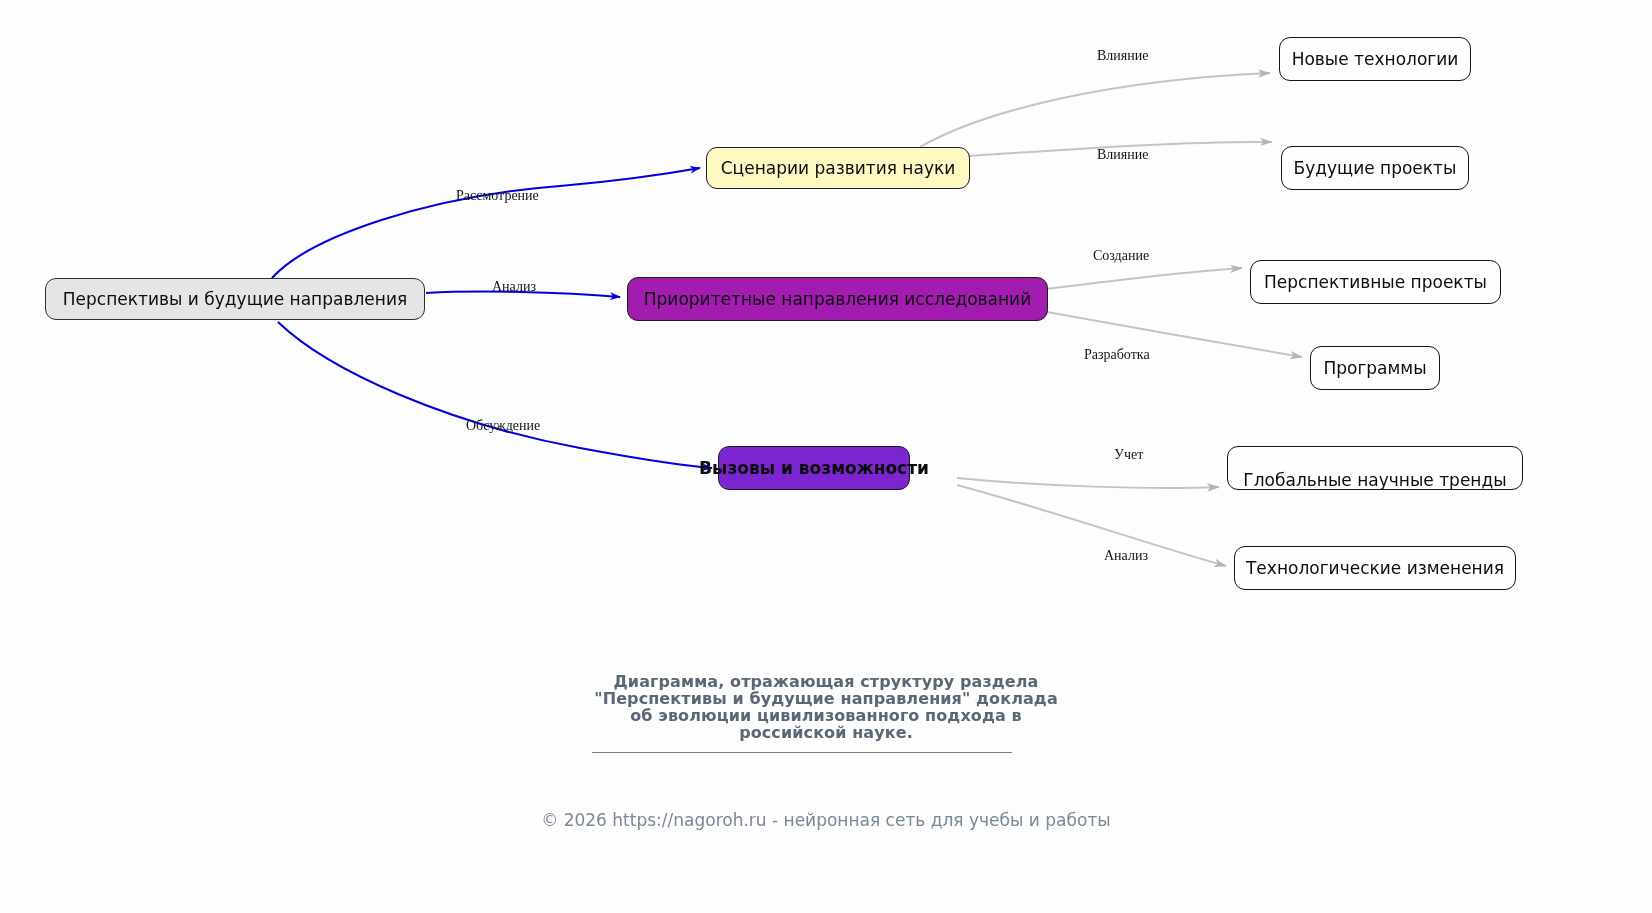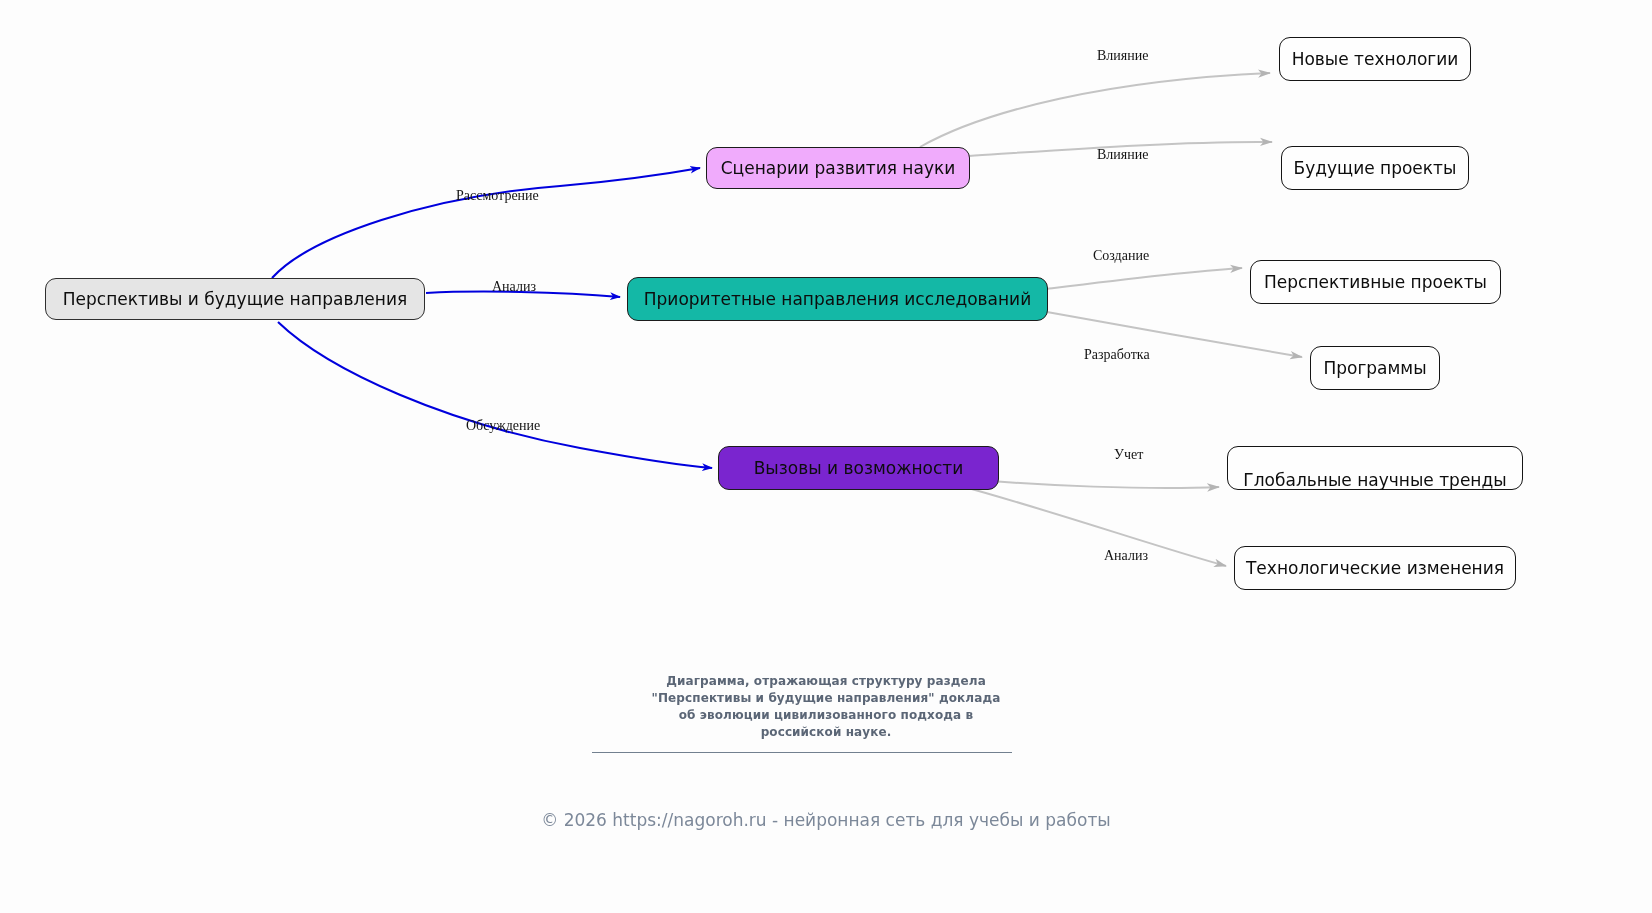--- a/index.html
+++ b/index.html
@@ -36,25 +36,25 @@
     color: #0d0d0d;
     white-space: nowrap;
     z-index: 5;
   }
   .node.root {
     background: #e5e5e5;
     border-color: #2f2f2f;
     border-width: 1.8px;
   }
   .node.branch {
-    background: #f0abfc;
+    background: #fef9c3;
     border-color: #1c1c1c;
   }
   .node.branch-mid {
-    background: #14b8a6;
+    background: #a21caf;
   }
   .node.branch-low {
     background: #7a25cf;
   }
   .node.leaf {
     background: #fefefe;
     border-color: #151515;
   }
   .edge-label {
     position: absolute;
@@ -65,21 +65,21 @@
     z-index: 6;
     text-align: right;
   }
   .caption {
     position: absolute;
     left: 0;
     width: 1652px;
     text-align: center;
     font-family: "DejaVu Sans", sans-serif;
     font-weight: bold;
-    font-size: 12px;
+    font-size: 16px;
     line-height: 17.5px;
     color: #5b6676;
     letter-spacing: 0.1px;
   }
   .caption-rule {
     position: absolute;
     height: 0;
     border-top: 1.4px solid #72808f;
     z-index: 4;
   }
@@ -132,21 +132,21 @@
   </div>
 
   <div class="node branch" style="left:706px; top:147px; width:264px; height:42px;">
     <span>Сценарии развития науки</span>
   </div>
 
   <div class="node branch branch-mid" style="left:627px; top:277px; width:421px; height:44px;">
     <span>Приоритетные направления исследований</span>
   </div>
 
-  <div class="node branch branch-low" style="left:718px; top:446px; width:281px; height:44px;">
+  <div class="node branch branch-low" style="left:718px; top:446px; width:192px; height:44px;font-weight:bold;">
     <span>Вызовы и возможности</span>
   </div>
 
   <div class="node leaf" style="left:1279px; top:37px; width:192px; height:44px;">
     <span>Новые технологии</span>
   </div>
   <div class="node leaf" style="left:1281px; top:146px; width:188px; height:44px;">
     <span>Будущие проекты</span>
   </div>
 

